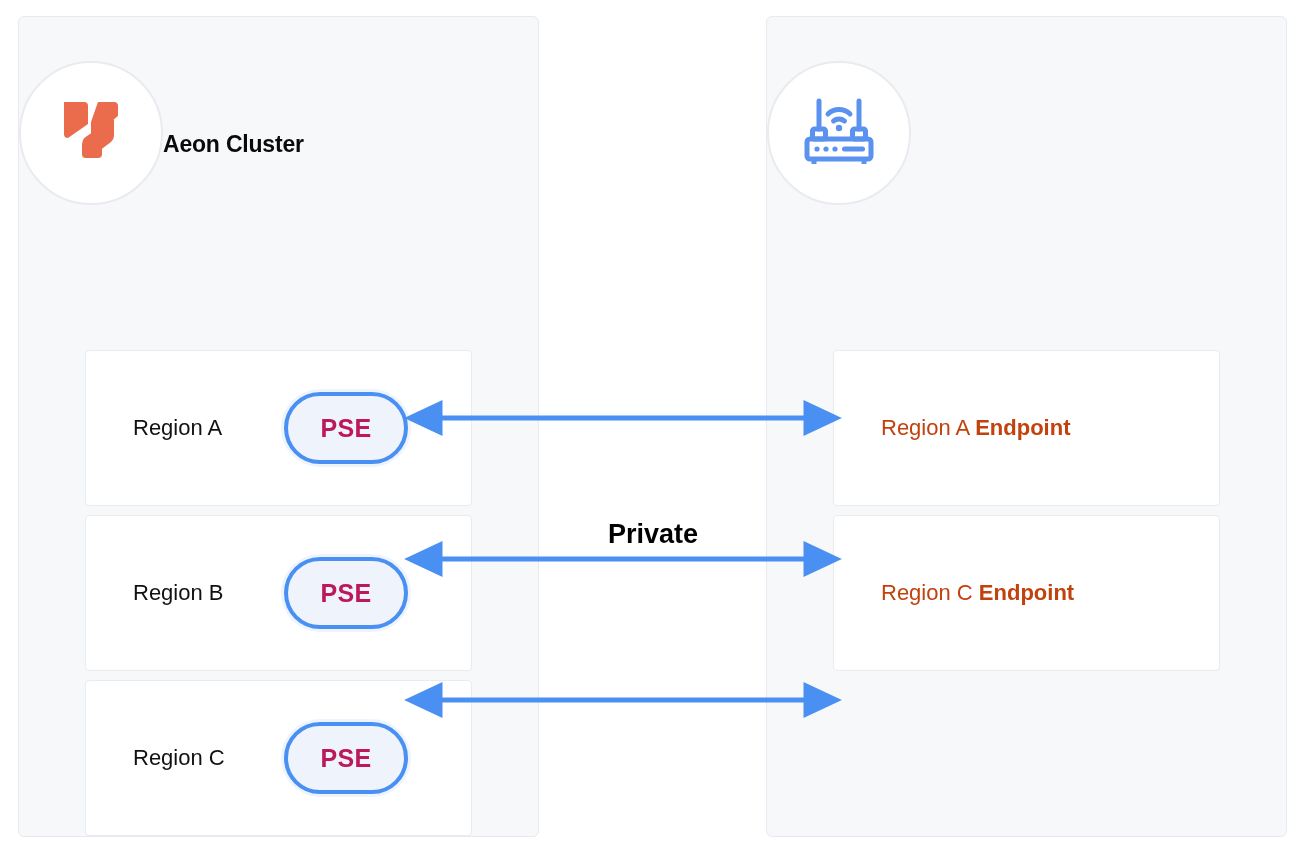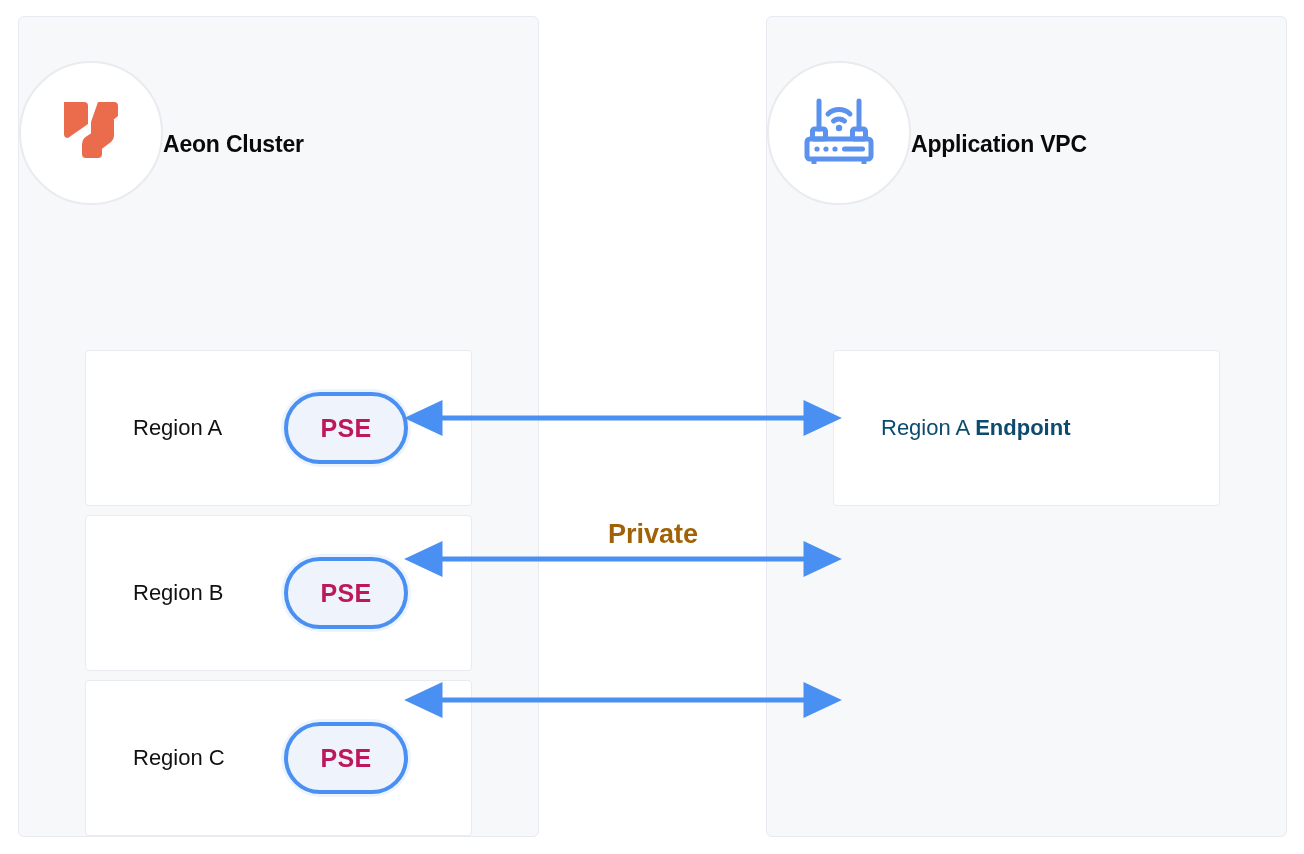--- a/index.html
+++ b/index.html
@@ -118,21 +118,21 @@
     color: #be185d;
     letter-spacing: 0.3px;
   }
 
   
   .row-right-content {
     width: 100%;
     padding-left: 47px;
     box-sizing: border-box;
     font-size: 22px;
-    color: #0c4a6e;
+    color: #c2410c;
     white-space: nowrap;
   }
   .row-right-content b { font-weight: bold; }
 
   
   #arrow-layer {
     position: absolute;
     left: 0; top: 0;
     width: 1304px;
     height: 854px;
@@ -141,21 +141,21 @@
 
   
   .link-label {
     position: absolute;
     left: 543px;
     top: 505px;
     width: 220px;
     text-align: center;
     font-size: 27px;
     font-weight: bold;
-    color: #a16207;
+    color: #000000;
     line-height: 59px;
   }
   .link-label span { display: block; }
 </style>
 </head>
 <body>
 
 <div id="stage">
 
   <div class="panel" id="panel-left">
@@ -232,30 +232,32 @@
               <line x1="62" y1="64" x2="62" y2="69"></line>
             </g>
 
             <circle cx="15" cy="54" r="2.6" fill="#5b92f0"></circle>
             <circle cx="24" cy="54" r="2.6" fill="#5b92f0"></circle>
             <circle cx="33" cy="54" r="2.6" fill="#5b92f0"></circle>
             <rect x="40" y="51.5" width="23" height="5" rx="2.5" fill="#5b92f0"></rect>
           </svg>
         </span>
       </div>
-      <div class="panel-title">Application VPC</div>
     </div>
 
     <div class="rows">
 
       <div class="row-box">
         <div class="row-right-content"><span>Region A </span><b>Endpoint</b></div>
       </div>
 
 
+      <div class="row-box">
+        <div class="row-right-content"><span>Region C </span><b>Endpoint</b></div>
+      </div>
 
     </div>
   </div>
 
   <svg id="arrow-layer" viewBox="0 0 1304 854" xmlns="http://www.w3.org/2000/svg">
     <g stroke="#4a90f2" stroke-width="5" fill="#4a90f2">
 
       <g>
         <line x1="434" y1="418" x2="820" y2="418"></line>
         <polygon points="410,418 440,404 440,432"></polygon>

